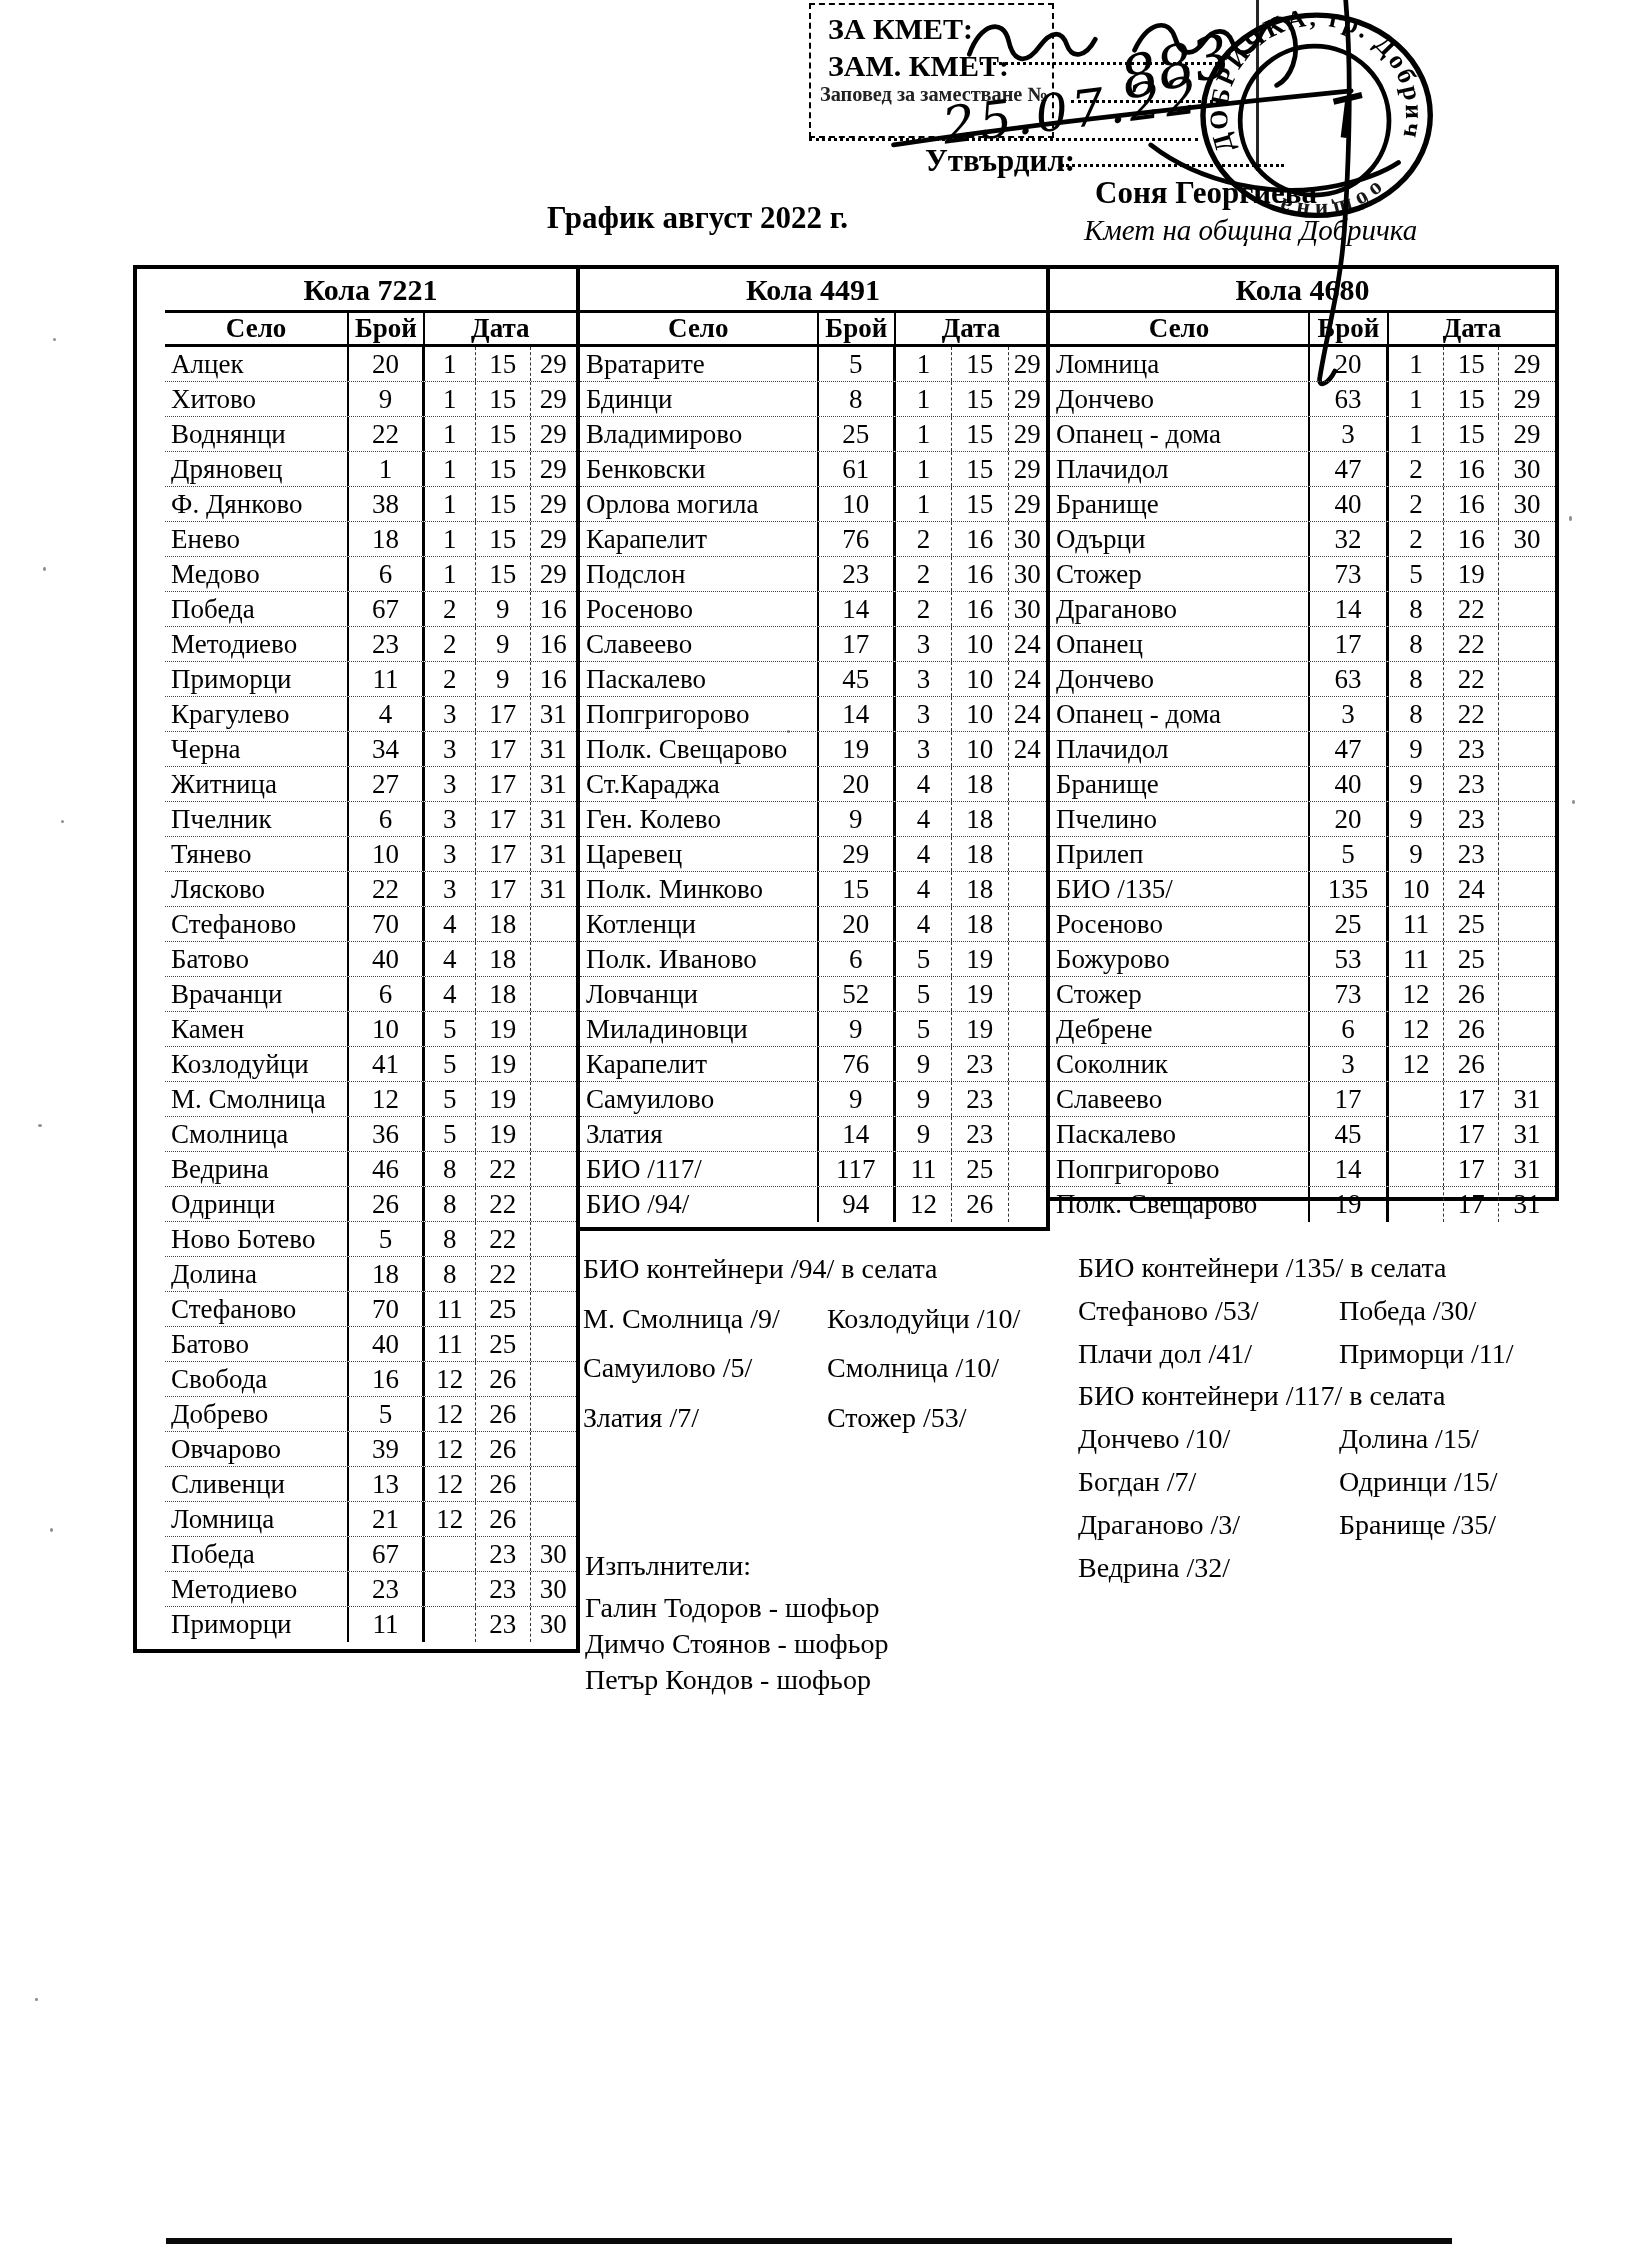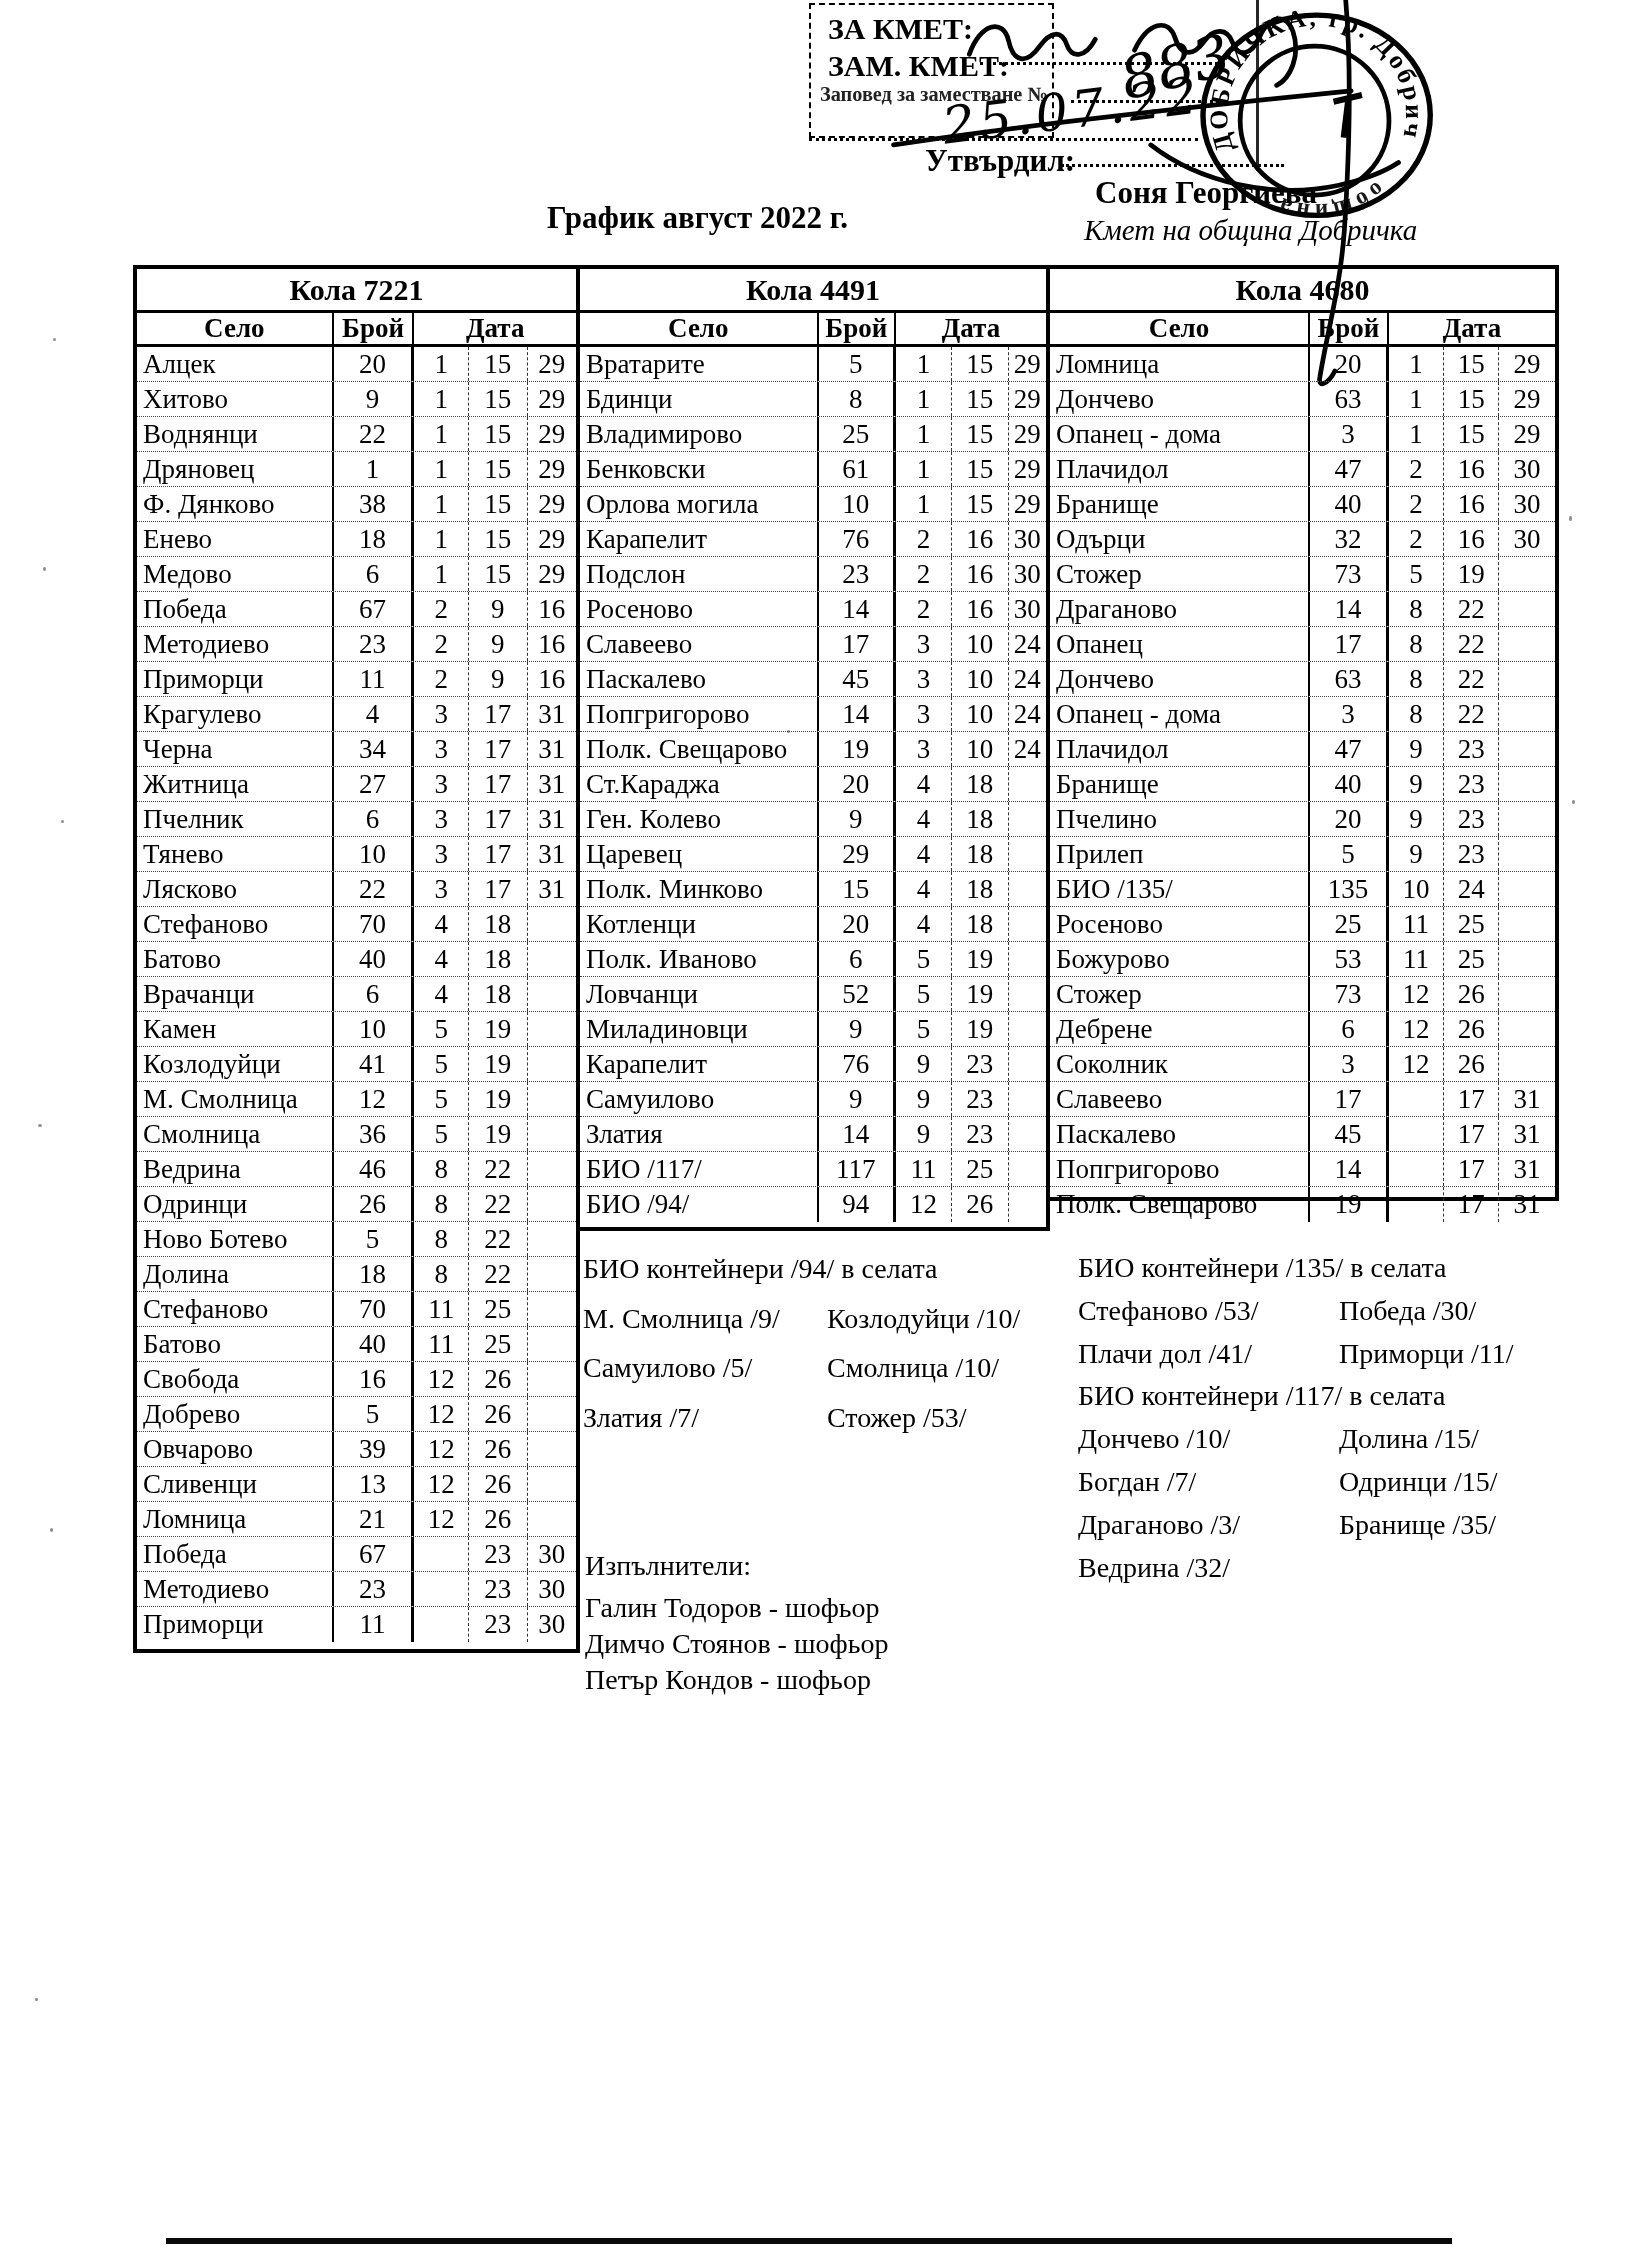--- a/index.html
+++ b/index.html
@@ -20,21 +20,21 @@
   .vline{position:absolute;left:1256px;top:0;width:3.4px;height:171px;background:#000;opacity:.85;}
   .hw{position:absolute;font-style:italic;font-family:"DejaVu Serif",serif;}
   .hw-num{left:1120px;top:32.5px;font-size:58px;transform:rotate(-14deg);}
   .hw-date{left:942px;top:81px;font-size:51px;transform:rotate(-7deg);letter-spacing:4.1px;}
   .utvardil{position:absolute;left:925px;top:143px;font-size:31px;font-weight:bold;}
   .approver{position:absolute;left:1095px;top:175px;font-size:31px;font-weight:bold;}
   .approver-title{position:absolute;left:1084px;top:214px;font-size:29px;font-style:italic;}
   .overlay-svg{position:absolute;left:0;top:0;pointer-events:none;}
   
   .section{position:absolute;border:4.1px solid #000;box-sizing:border-box;background:transparent;}
-  .sec0{left:133px;top:265px;width:447px;height:1388px;}
+  .sec0{left:133px;top:265px;width:447px;height:1388px;padding-left:28px;}
   .sec1{left:576px;top:265px;width:474px;height:966px;}
   .sec2{left:1046px;top:265px;width:513px;height:936px;}
   .sec-title{height:41px;line-height:41px;text-align:center;font-size:30px;font-weight:bold;
              border-bottom:3.4px solid #000;}
   .col-heads{display:grid;height:30.5px;line-height:30.5px;border-bottom:3.4px solid #000;}
   .sec0 .col-heads{grid-template-columns:44.8% 18.4% 36.8%;}
   .sec1 .col-heads{grid-template-columns:51.2% 16.6% 32.2%;}
   .sec2 .col-heads{grid-template-columns:51.5% 15.6% 32.9%;}
   .ch{text-align:center;font-size:27px;font-weight:bold;}
   .ch.selo,.ch.broy{border-right:2.7px solid #000;}

